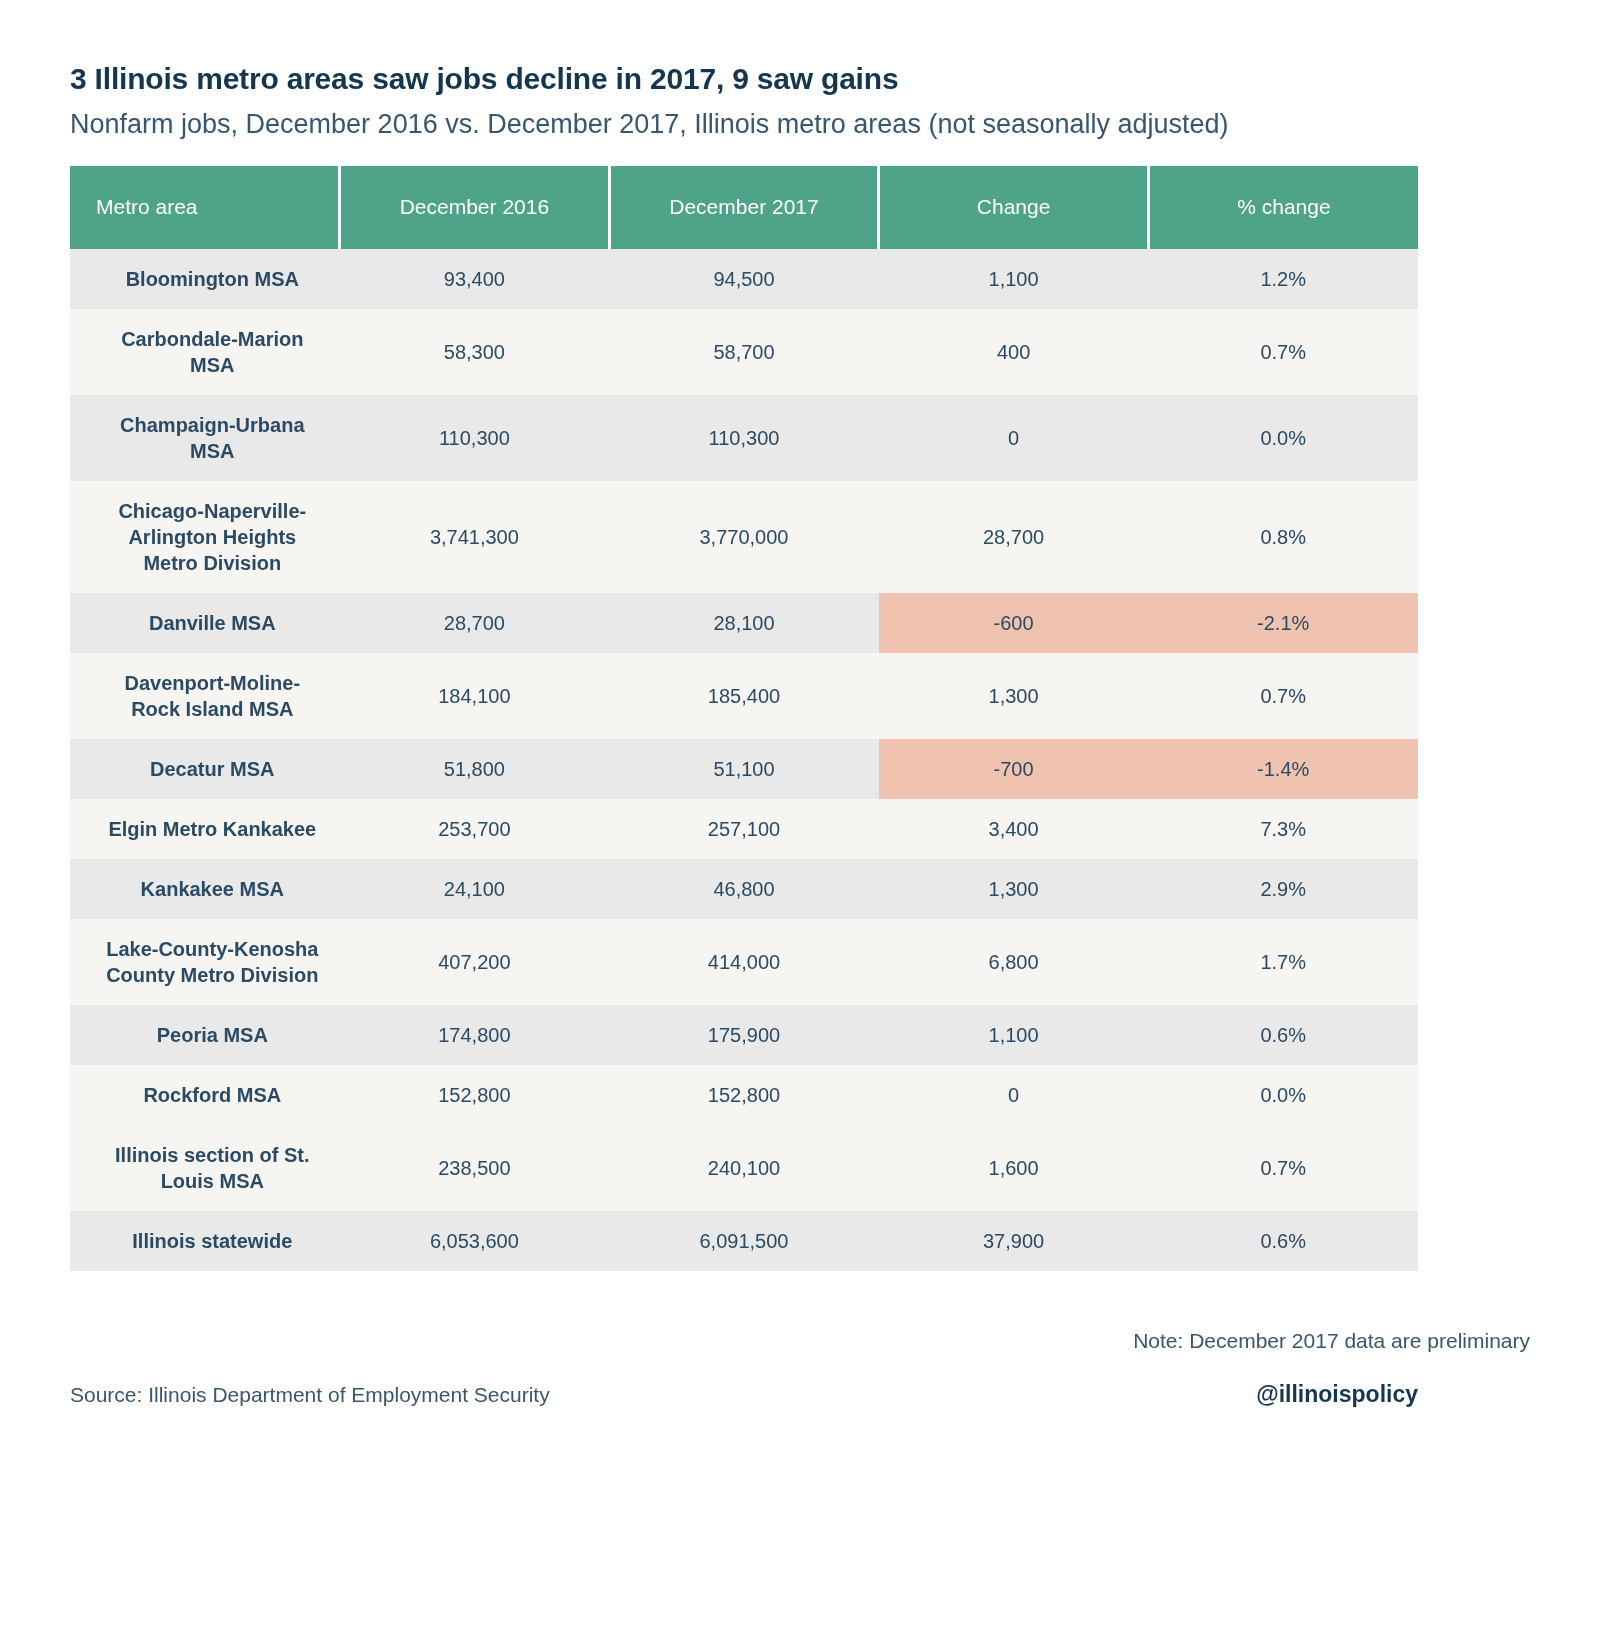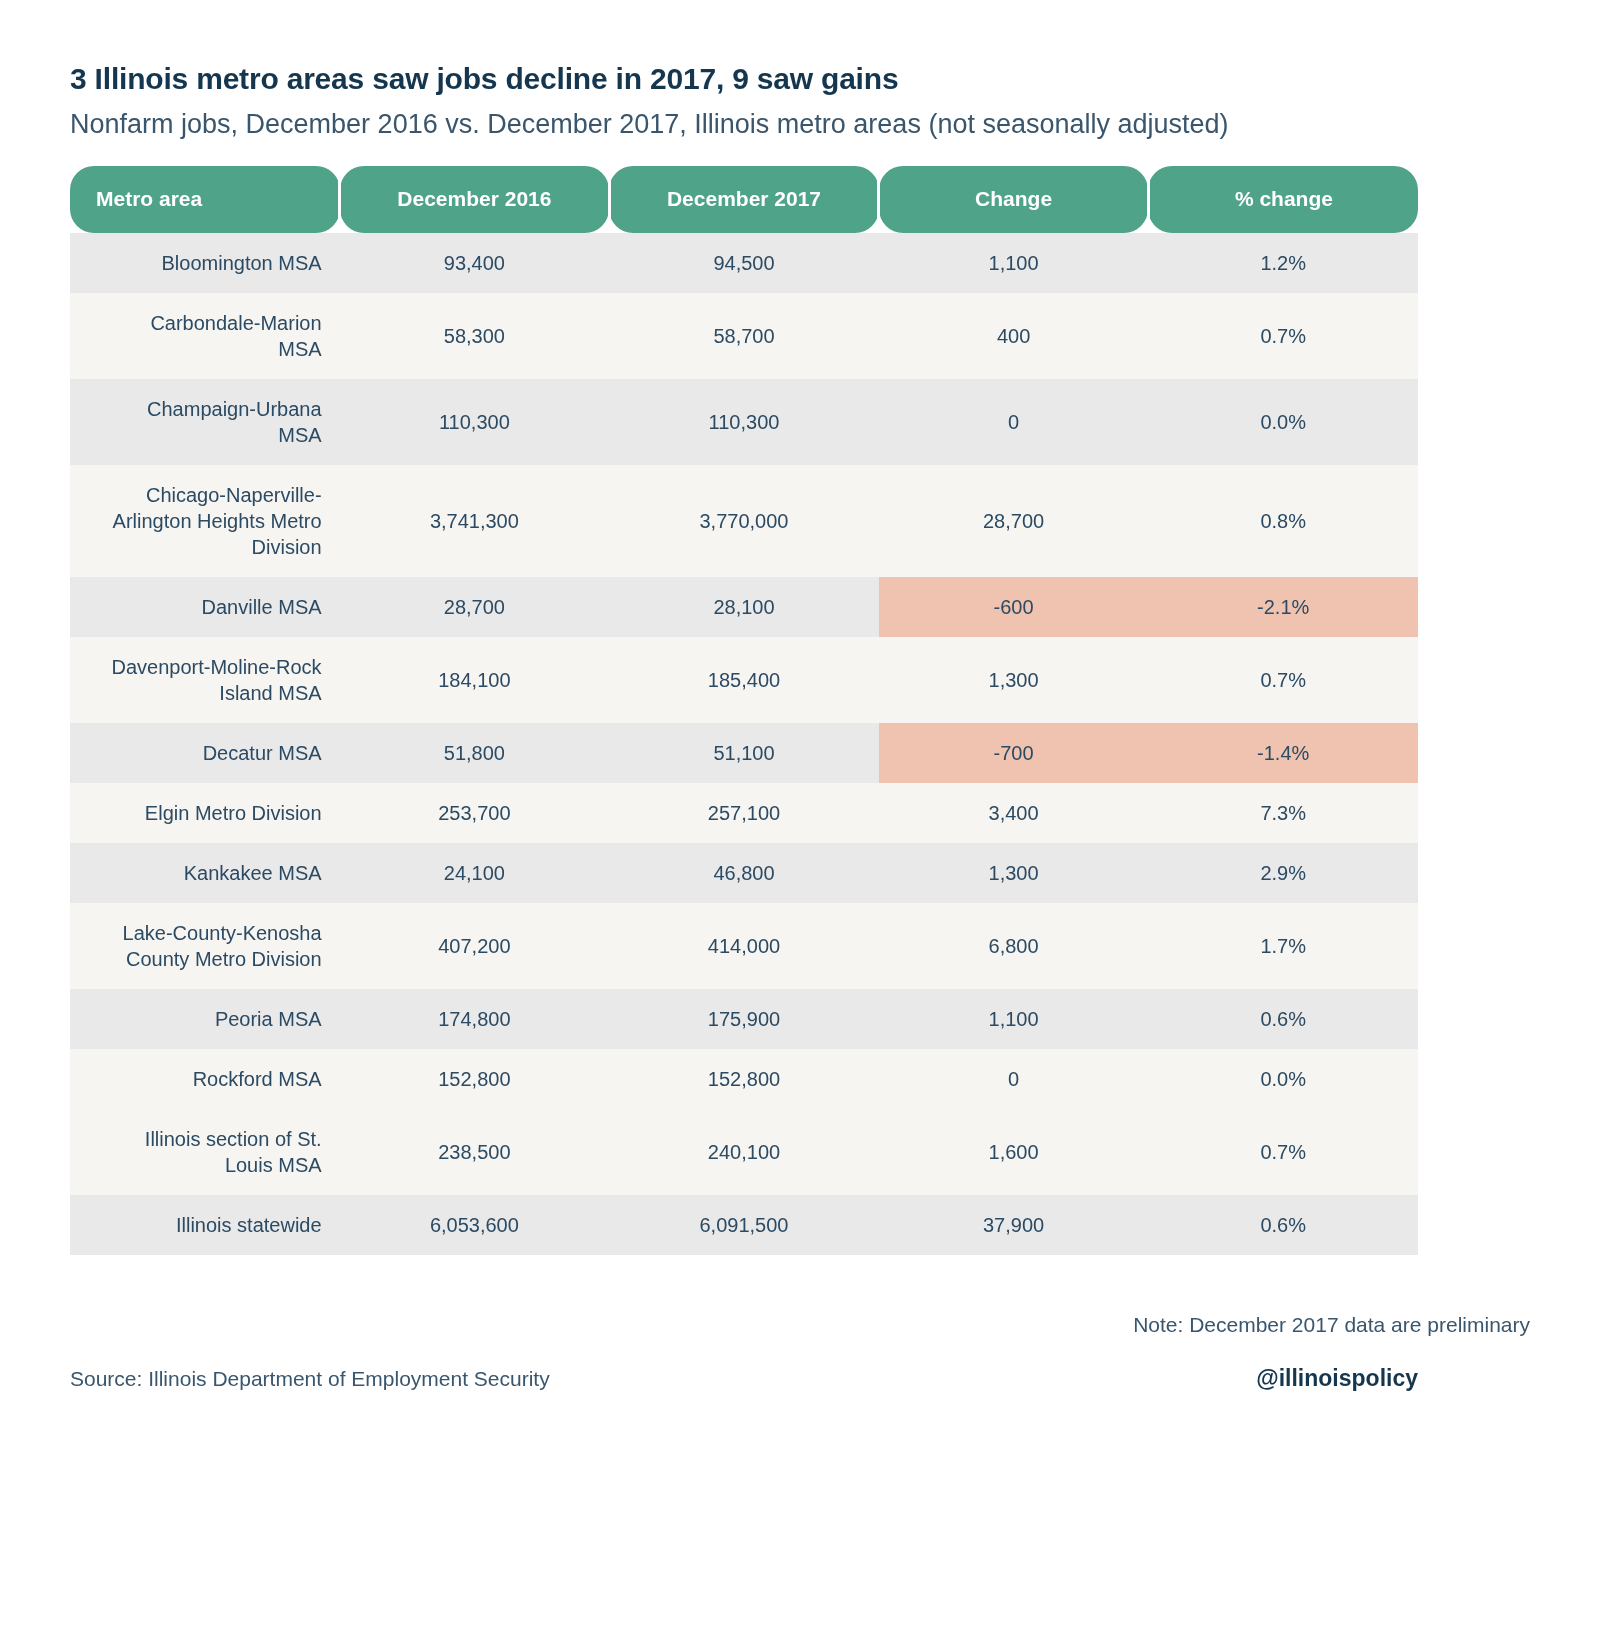--- a/index.html
+++ b/index.html
@@ -38,47 +38,47 @@
   }
   table.data-table {
     border-collapse: collapse;
     width: 1348px;
     table-layout: fixed;
   }
   table.data-table th {
     background: #4fa389;
     color: #ffffff;
     font-size: 21px;
-    font-weight: bold;
-    padding: 20px 22px;
+    font-weight: normal;
+    padding: 28px 22px;
     text-align: center;
     vertical-align: middle;
     border-right: 3px solid #ffffff;
     line-height: 1.25;
-    border-radius: 24px;
   }
   table.data-table th.metro-head {
     text-align: left;
     padding-left: 26px;
   }
   table.data-table th:last-child {
     border-right: none;
   }
   table.data-table td {
     font-size: 20px;
     padding: 17px 22px;
     text-align: center;
     vertical-align: middle;
     color: #2b4a63;
     line-height: 1.3;
   }
   table.data-table td.metro {
-    text-align: right;
+    text-align: center;
     padding-left: 33px;
     padding-right: 18px;
+    font-weight: bold;
   }
   tr.odd td {
     background: #e9e9e9;
   }
   tr.even td {
     background: #f7f5f1;
   }
   td.neg {
     background: #f0c3b0 !important;
   }
@@ -165,21 +165,21 @@
           <td class="">0.7%</td>
         </tr>
         <tr class="odd">
           <td class="metro">Decatur MSA</td>
           <td class="">51,800</td>
           <td class="">51,100</td>
           <td class="neg">-700</td>
           <td class="neg">-1.4%</td>
         </tr>
         <tr class="even">
-          <td class="metro">Elgin Metro Division</td>
+          <td class="metro">Elgin Metro Kankakee</td>
           <td class="">253,700</td>
           <td class="">257,100</td>
           <td class="">3,400</td>
           <td class="">7.3%</td>
         </tr>
         <tr class="odd">
           <td class="metro">Kankakee MSA</td>
           <td class="">24,100</td>
           <td class="">46,800</td>
           <td class="">1,300</td>

